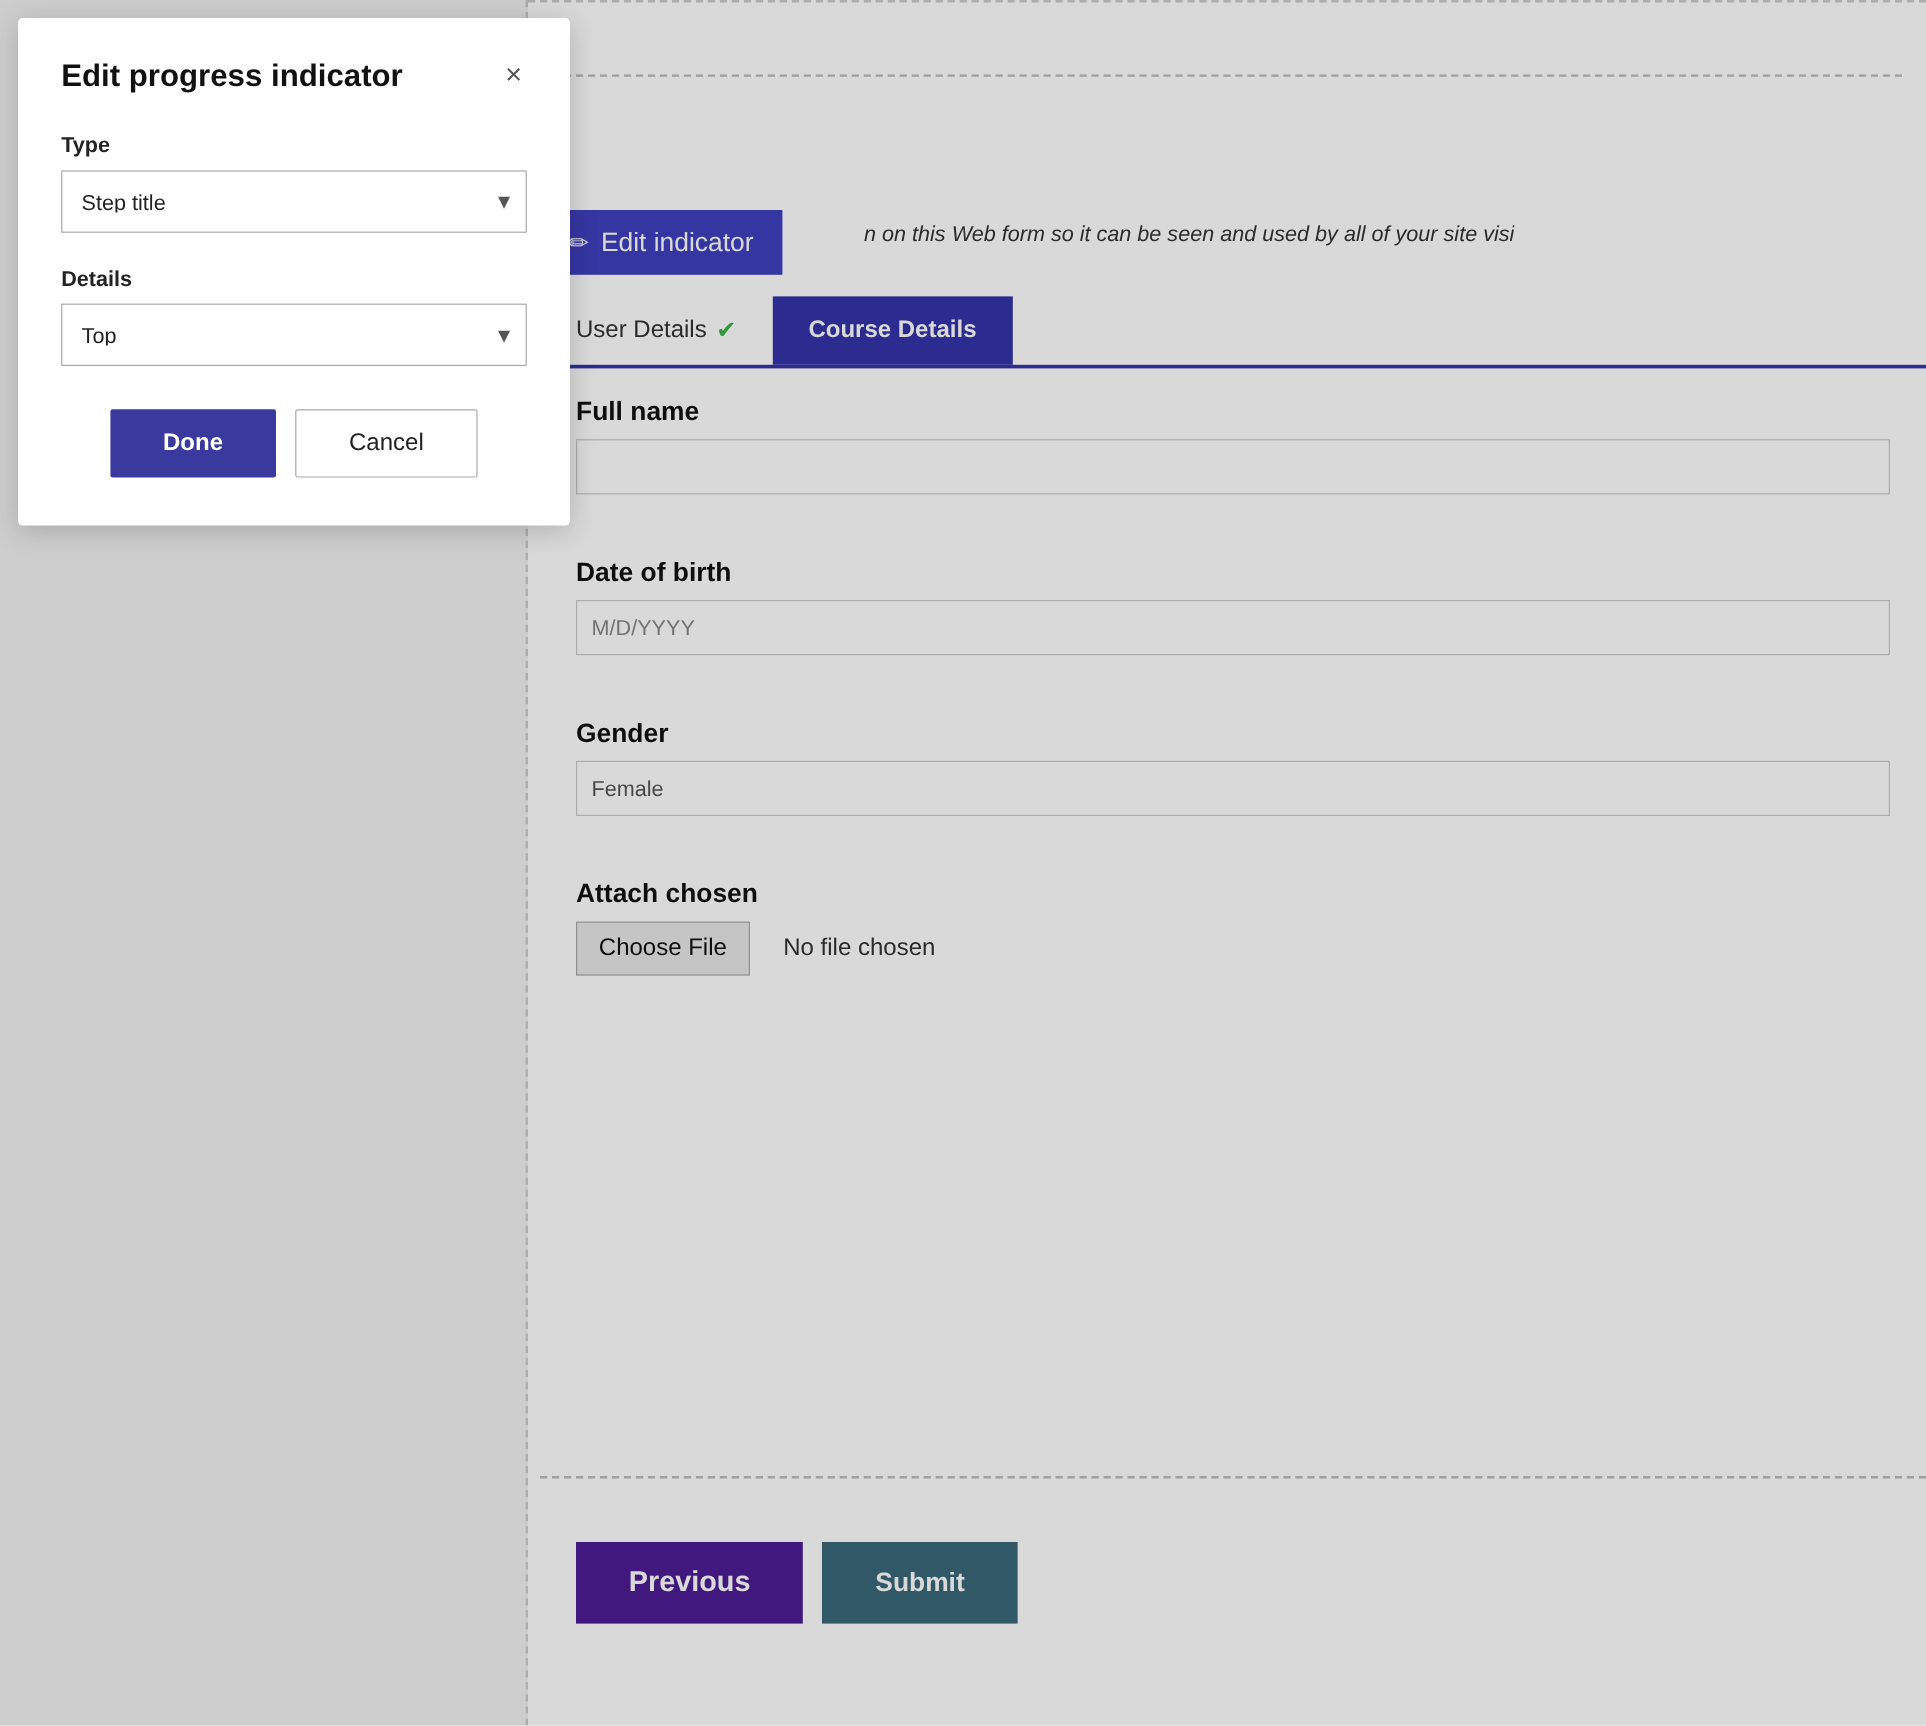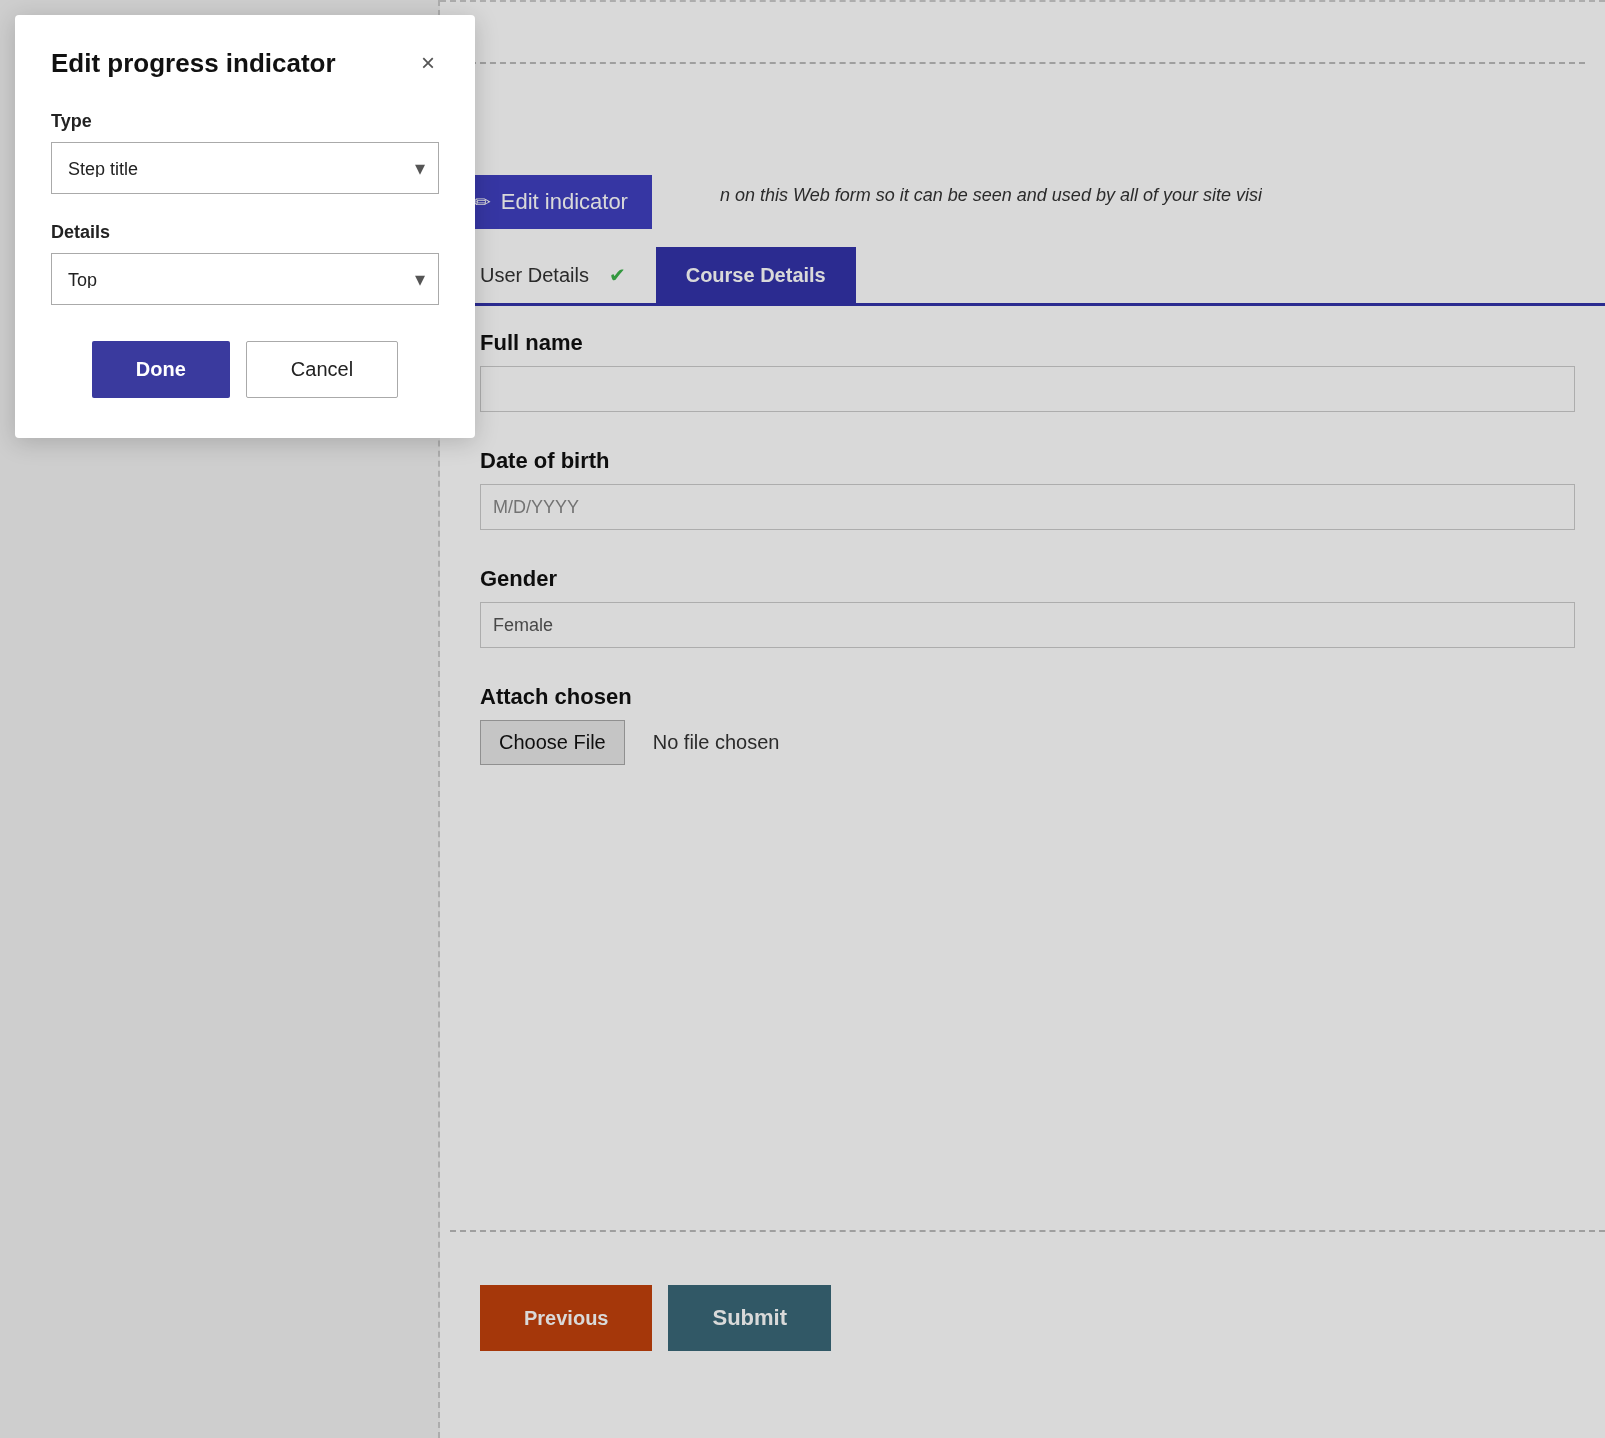--- a/index.html
+++ b/index.html
@@ -90,21 +90,21 @@
       align-items: stretch;
       border-bottom: 3px solid #3333aa;
     }
 
     .tab {
       padding: 16px 30px;
       font-size: 20px;
       cursor: pointer;
       display: flex;
       align-items: center;
-      gap: 20px;
+      gap: 8px;
       color: #333;
       background: transparent;
       border: none;
     }
 
     .tab.active {
       background: #3333aa;
       color: #fff;
       font-weight: 700;
     }
@@ -117,21 +117,21 @@
     
     .form-content {
       position: absolute;
       top: 310px;
       left: 450px;
       width: 1155px;
       padding: 20px 30px;
     }
 
     .form-field {
-      margin-bottom: 36px;
+      margin-bottom: 52px;
     }
 
     .form-field label {
       display: block;
       font-size: 22px;
       font-weight: 700;
       margin-bottom: 10px;
       color: #111;
     }
 
@@ -175,25 +175,25 @@
     .form-buttons {
       position: absolute;
       top: 1265px;
       left: 450px;
       display: flex;
       gap: 16px;
       padding: 20px 30px;
     }
 
     .btn-previous {
-      background: #c2410c;
+      background: #4c1d95;
       color: #fff;
       border: none;
       padding: 20px 44px;
-      font-size: 20px;
+      font-size: 24px;
       font-weight: 700;
       cursor: pointer;
     }
 
     .btn-submit {
       background: #3a6878;
       color: #fff;
       border: none;
       padding: 20px 44px;
       font-size: 22px;

